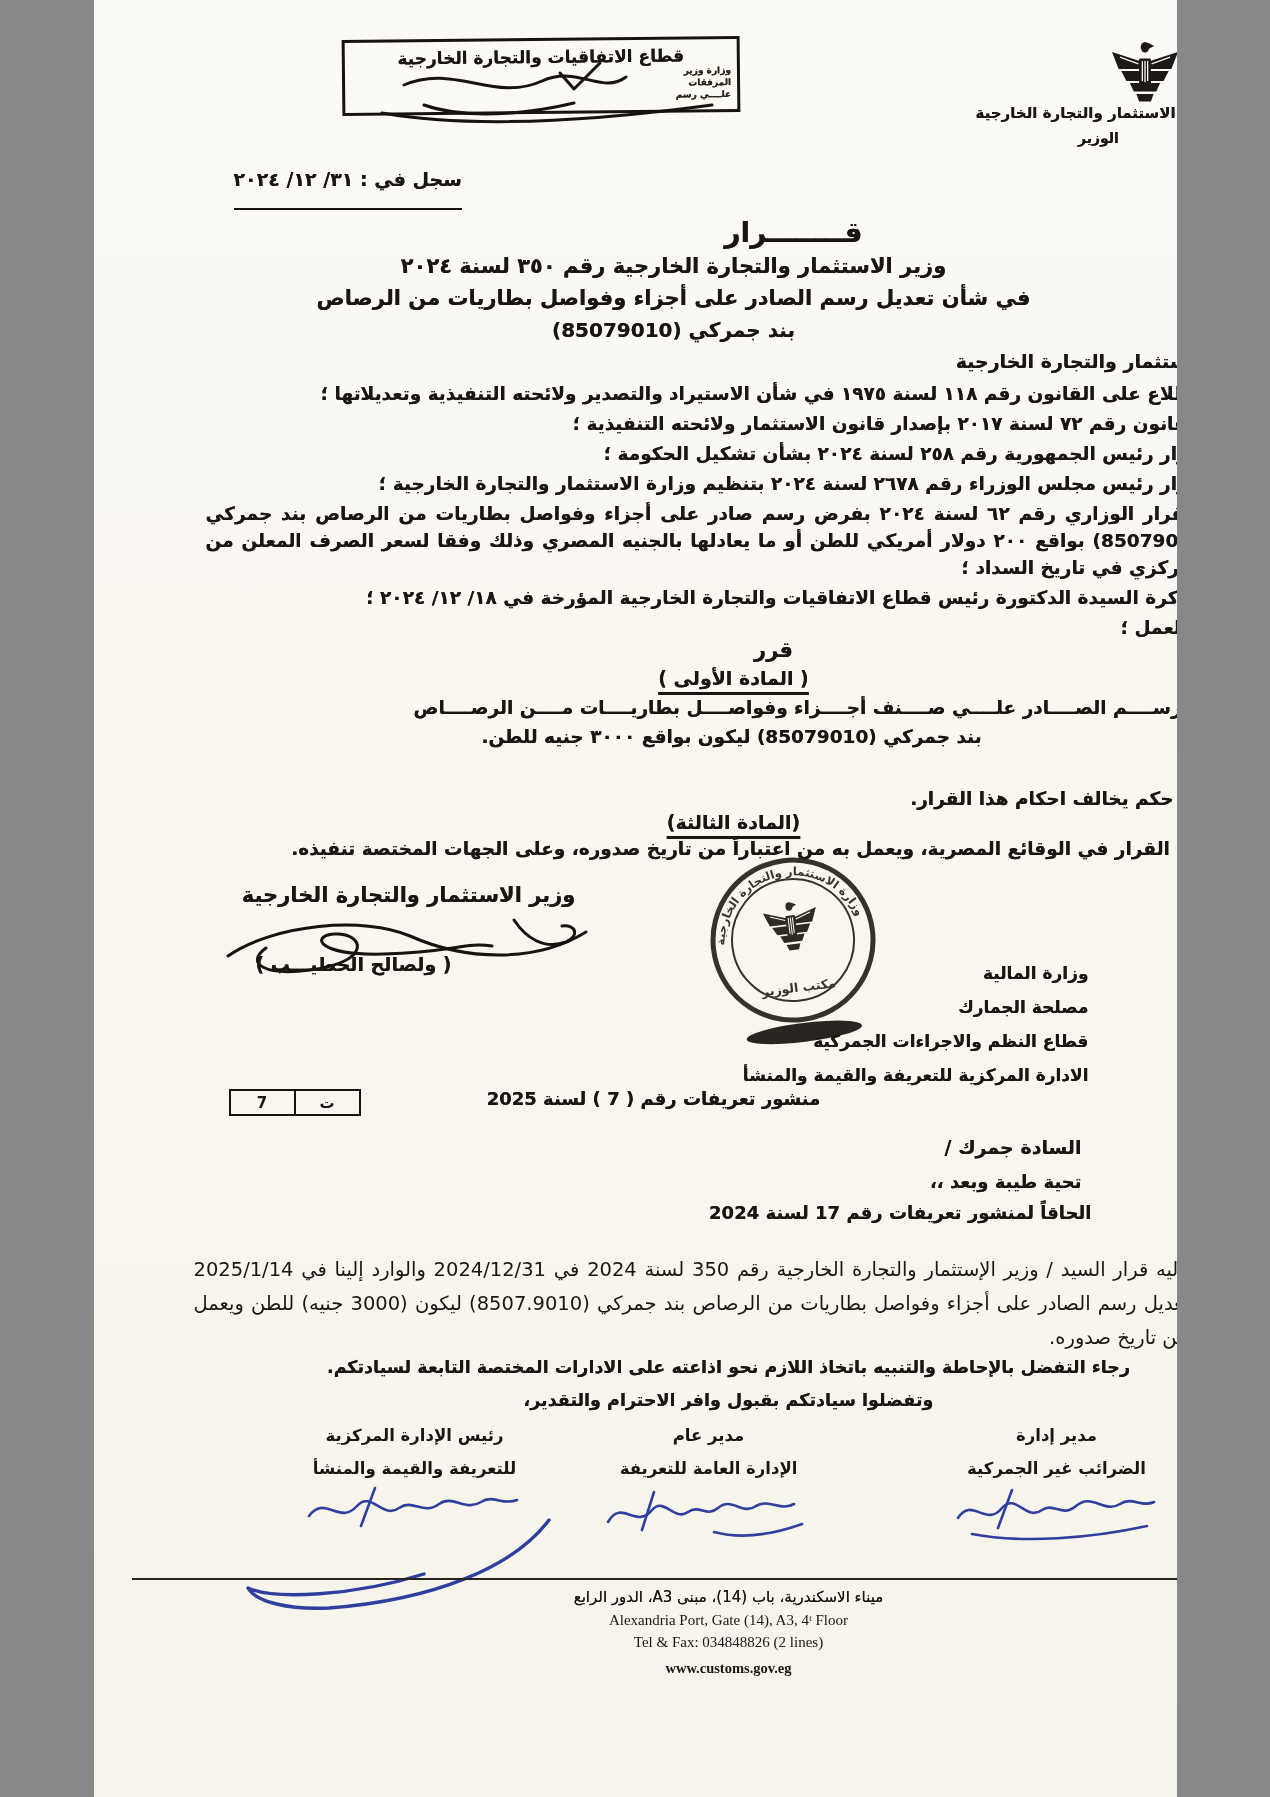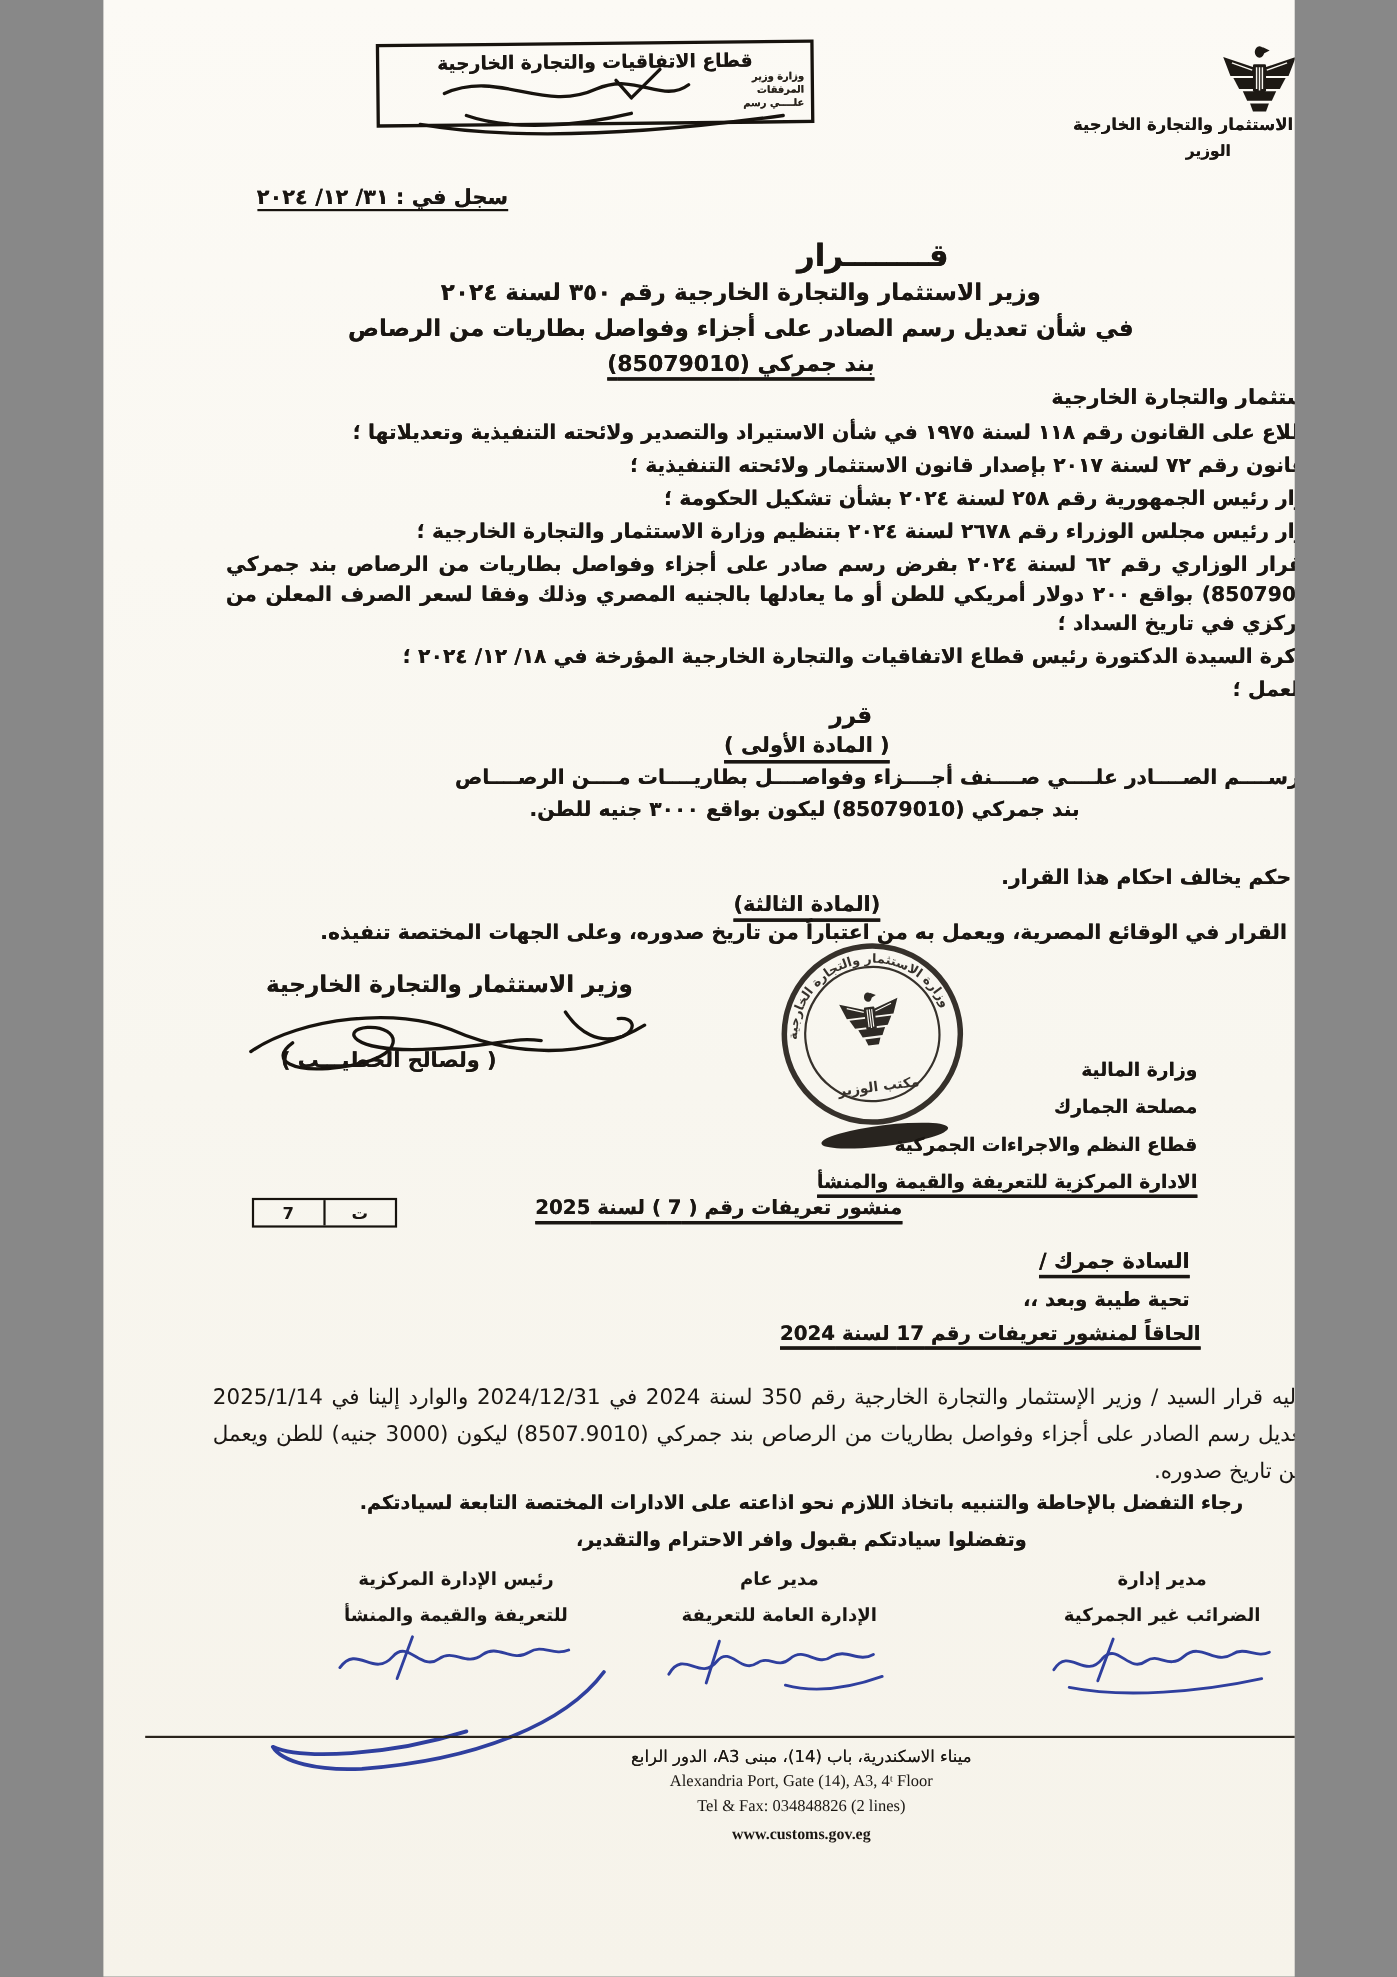--- a/index.html
+++ b/index.html
@@ -15,27 +15,27 @@
   .ctr{text-align:center}
   .scan{text-shadow:0 0 .5px rgba(20,15,10,.85)}
   
   #stamp-box{left:248px;top:38px;width:398px;height:76px;border:3px solid #17130e;transform:rotate(-.6deg);padding-top:6px}
   #stamp-box-title{font-size:17px;text-align:center}
   .stamp-note{position:absolute;right:6px;font-size:9px;line-height:10px;color:#2a241c}
   
   #ministry-name{left:860px;top:104px;width:290px;font-size:15px;text-align:center}
   #minister-title{left:940px;top:130px;width:130px;font-size:14px;text-align:center}
   
-  #registered-date{left:140px;top:168px;font-size:19px;border-bottom:2.5px solid #17130e;padding-bottom:0}
+  #registered-date{left:140px;top:168px;font-size:19px;border-bottom:2.5px solid #17130e;padding-bottom:18px}
   
   #decree-word{left:420px;top:216px;width:560px;font-size:28px;letter-spacing:1px}
   #decree-title-1{left:110px;top:254px;width:940px;font-size:21px}
   #decree-title-2{left:110px;top:286px;width:940px;font-size:21px}
   #decree-title-3{left:110px;top:318px;width:940px;font-size:20px}
-  .u{text-decoration:underline;text-decoration-thickness:2.5px;text-underline-offset:6px}
+  .u{text-decoration-thickness:2.5px;text-underline-offset:6px}
   
   #preamble{left:112px;top:348px;width:1052px;font-size:18.5px;line-height:27px;text-align:justify}
   #preamble p{margin-bottom:3px}
   #preamble-opening{font-size:19px;margin-bottom:5px !important}
   
   #decided-word{left:400px;top:638px;width:560px;font-size:21px}
   .article-h{left:360px;width:560px;font-size:19px;text-align:center;font-weight:bold;text-decoration:underline;text-decoration-thickness:2.5px;text-underline-offset:7px}
   #article-1-h{top:667px}
   #article-1-b1{left:112px;top:697px;width:1052px;font-size:18.5px;text-align:justify;font-weight:bold}
   #article-1-b2{left:112px;top:726px;width:1052px;font-size:18.5px;text-align:center;font-weight:bold}

